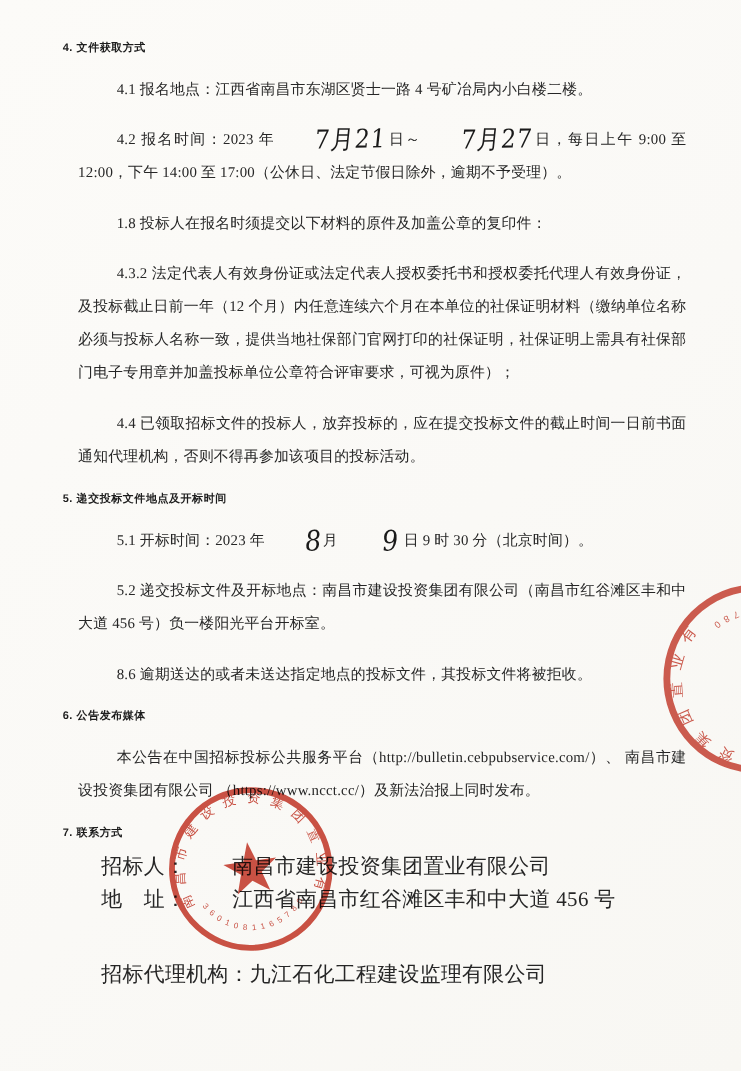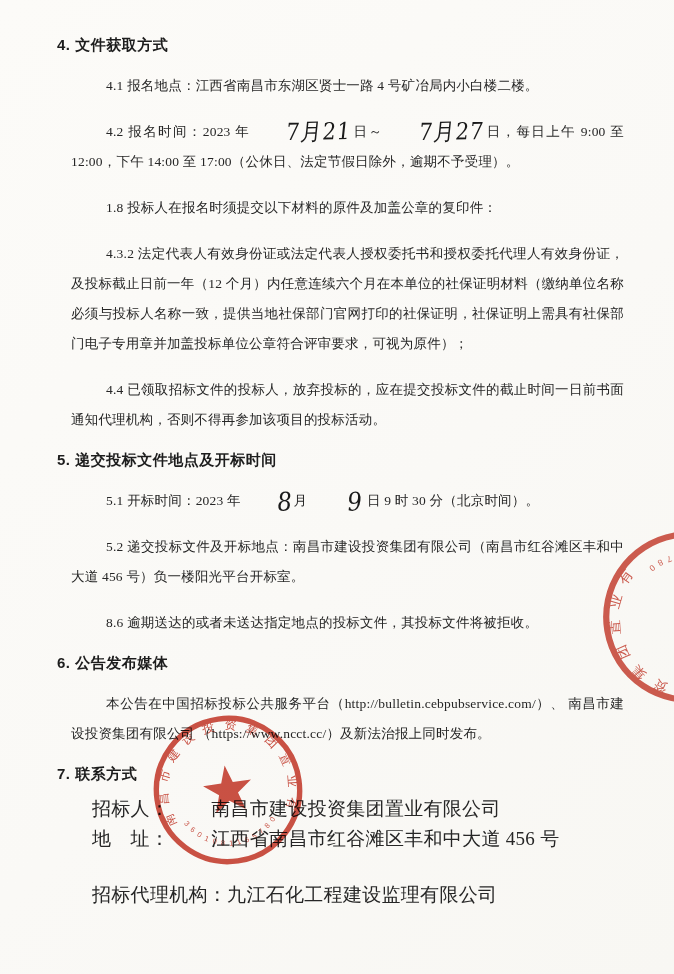--- a/index.html
+++ b/index.html
@@ -12,21 +12,21 @@
     position:relative;
     width:674px;height:974px;
     background:linear-gradient(135deg,#fcfbf8 0%,#faf9f6 55%,#f8f7f3 100%);
     overflow:hidden;
     color:#262626;
     box-sizing:border-box;
     padding:36px 34px 0 55px;
   }
   h2.sec{
     font-family:"Liberation Sans","DejaVu Sans",sans-serif;
-    font-size:15px;font-weight:bold;color:#1d1d1d;
+    font-size:10px;font-weight:bold;color:#1d1d1d;
     margin:14px 0 10px 2px;letter-spacing:.5px;
   }
   h2.first{margin-top:0;}
   p.line{
     font-size:13.5px;line-height:30px;margin:16px;
     text-align:justify;letter-spacing:.2px;
   }
   p.indent{text-indent:2.6em;}
   .hw{
     display:inline-block;
@@ -38,21 +38,21 @@
     color:#1a1a1a;
     padding:0 1px;
   }
   .hw.big{font-size:23px;vertical-align:-5px;}
   .contact-row{
     font-size:19px;line-height:30px;margin:0;
     padding-left:37px;letter-spacing:.3px;
   }
   .contact-row .lab{display:inline-block;}
   .contact-row .gap{display:inline-block;width:42px;}
-  .agent-block{margin-top:26px;}
+  .agent-block{margin-top:38px;}
   .stamp{
     position:absolute;
     mix-blend-mode:multiply;
     opacity:.85;
     pointer-events:none;
   }
   .stamp-main{
     left:151px;top:711px;width:154px;height:158px;
     transform:rotate(-8deg);
   }

